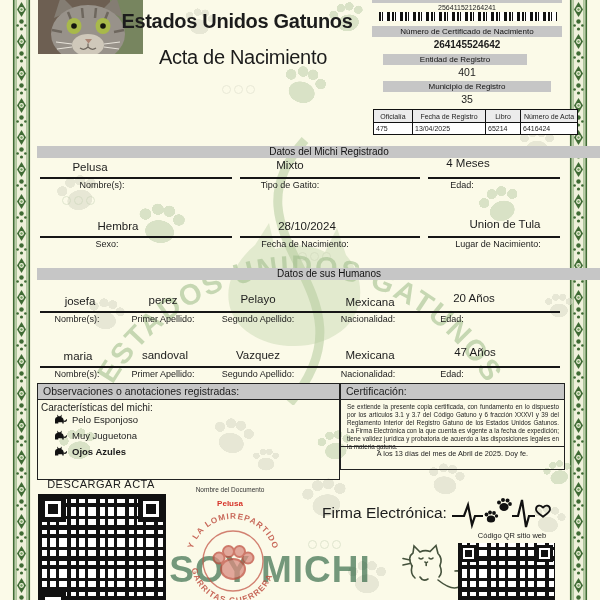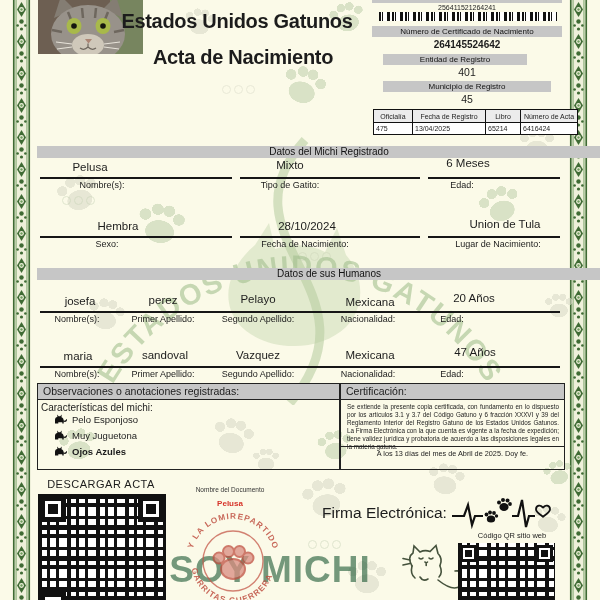--- a/index.html
+++ b/index.html
@@ -155,32 +155,32 @@
     <ellipse cx="65" cy="26" rx="7.5" ry="8" fill="#a8b94a"></ellipse>
     <circle cx="36" cy="26" r="2.8" fill="#16160f"></circle>
     <circle cx="65" cy="26" r="2.8" fill="#16160f"></circle>
     <ellipse cx="50" cy="45" rx="16" ry="11" fill="#cfc8ba"></ellipse>
     <path d="M47,39 h7 l-3.5,4.5 z" fill="#ab8574"></path>
     <path d="M50,43.5 v4 M50,47 q-4,4 -8,1 M50,47 q4,4 8,1" stroke="#6e675e" stroke-width="1.2" fill="none"></path>
     <path d="M34,44 l-16,-2 M34,47 l-15,2 M66,44 l16,-2 M66,47 l15,2" stroke="#e8e4da" stroke-width="1" fill="none"></path>
   </svg>
 
   <div class="abs ctr nw" style="left:237px;top:10px;font-size:20px;font-weight:bold;letter-spacing:-0.3px">Estados Unidos Gatunos</div>
-  <div class="abs ctr nw" style="left:243px;top:46px;font-size:20px;font-weight:bold;letter-spacing:-0.3px">Acta de Nacimiento</div>
+  <div class="abs ctr nw" style="left:243px;top:46px;font-size:20px;font-weight:normal;letter-spacing:-0.3px">Acta de Nacimiento</div>
 
   <div class="abs" style="left:372px;top:0;width:190px;height:2.5px;background:#c6c6c6"></div>
   <div class="abs ctr nw" style="left:467px;top:3.5px;font-size:7px">256411521264241</div>
   <div class="abs" style="left:379px;top:12px;width:178px;height:9px;background:
       repeating-linear-gradient(90deg,#111 0 2px,#fff 2px 3px,#111 3px 4px,#fff 4px 8px,#111 8px 11px,#fff 11px 13px)"></div>
   <div class="abs bar" style="left:372px;top:26px;width:190px">Número de Certificado de Nacimiento</div>
   <div class="abs ctr nw" style="left:467px;top:38.5px;font-size:10px;font-weight:bold">264145524642</div>
   <div class="abs bar" style="left:383px;top:54px;width:144px">Entidad de Registro</div>
   <div class="abs ctr nw" style="left:467px;top:66px;font-size:10.5px">401</div>
   <div class="abs bar" style="left:383px;top:81px;width:168px">Municipio de Registro</div>
-  <div class="abs ctr nw" style="left:467px;top:93px;font-size:10.5px">45</div>
+  <div class="abs ctr nw" style="left:467px;top:93px;font-size:10.5px">35</div>
 
   <table class="reg abs" style="left:373px;top:109px">
     <tbody>
         <tr>
       <th style="width:34px">Oficialía</th>
       <th style="width:68px">Fecha de Registro</th>
       <th style="width:30px">Libro</th>
       <th style="width:52px">Número de Acta</th>
     </tr>
     <tr>
@@ -189,21 +189,21 @@
       <td>65214</td>
       <td>6416424</td>
     </tr>
   </tbody>
     </table>
 
   <div class="abs secbar" style="top:146px">Datos del Michi Registrado</div>
 
   <div class="abs ctr nw val" style="left:90px;top:161px">Pelusa</div>
   <div class="abs ctr nw val" style="left:290px;top:159px">Mixto</div>
-  <div class="abs ctr nw val" style="left:468px;top:157px">6 Meses</div>
+  <div class="abs ctr nw val" style="left:468px;top:157px">4 Meses</div>
   <div class="abs fline" style="left:40px;top:177px;width:192px"></div>
   <div class="abs fline" style="left:240px;top:177px;width:180px"></div>
   <div class="abs fline" style="left:428px;top:177px;width:132px"></div>
   <div class="abs ctr nw lbl" style="left:102px;top:180px">Nombre(s):</div>
   <div class="abs ctr nw lbl" style="left:290px;top:180px">Tipo de Gatito:</div>
   <div class="abs ctr nw lbl" style="left:462px;top:180px">Edad:</div>
 
   <div class="abs ctr nw val" style="left:118px;top:220px">Hembra</div>
   <div class="abs ctr nw val" style="left:307px;top:220px">28/10/2024</div>
   <div class="abs ctr nw val" style="left:505px;top:218px">Union de Tula</div>
@@ -233,21 +233,21 @@
   <div class="abs ctr nw val" style="left:258px;top:349px">Vazquez</div>
   <div class="abs ctr nw val" style="left:370px;top:349px">Mexicana</div>
   <div class="abs ctr nw val" style="left:475px;top:346px">47 Años</div>
   <div class="abs fline" style="left:40px;top:366px;width:520px"></div>
   <div class="abs ctr nw lbl" style="left:77px;top:369px">Nombre(s):</div>
   <div class="abs ctr nw lbl" style="left:163px;top:369px">Primer Apellido:</div>
   <div class="abs ctr nw lbl" style="left:258px;top:369px">Segundo Apellido:</div>
   <div class="abs ctr nw lbl" style="left:368px;top:369px">Nacionalidad:</div>
   <div class="abs ctr nw lbl" style="left:452px;top:369px">Edad:</div>
 
-  <div class="abs obox" style="left:37px;top:383px;width:303px;height:87px">
+  <div class="abs obox" style="left:37px;top:383px;width:303px;height:97px">
     <div class="ohead">Observaciones o anotaciones registradas:</div>
     <div style="position:absolute;left:3px;top:18px;font-size:10px">Características del michi:</div>
     <svg style="position:absolute;left:16px;top:29px" width="13" height="11" viewBox="0 0 13 11">
       <path fill="#111" d="M1,10.5 L1,6.8 C1,5.3 2,4.2 3.4,4.1 L3.1,1.6 L4.6,3.3 L6.2,3.3 L7.7,1.6 L7.5,4.3 C8.9,4.9 9.7,6.2 9.7,7.7 L9.7,10.5 L8.3,10.5 L8.3,9.2 L4.3,9.2 L4.3,10.5 Z M9.7,7.6 C11,8 12,7.3 12.2,6 C13,5.9 13.2,7.3 12.5,8.2 C11.8,9.1 10.4,9.1 9.7,8.6 Z"></path>
     </svg>
     <div style="position:absolute;left:34px;top:30px;font-size:9.5px">Pelo Esponjoso</div>
     <svg style="position:absolute;left:16px;top:45px" width="13" height="11" viewBox="0 0 13 11">
       <path fill="#111" d="M1,10.5 L1,6.8 C1,5.3 2,4.2 3.4,4.1 L3.1,1.6 L4.6,3.3 L6.2,3.3 L7.7,1.6 L7.5,4.3 C8.9,4.9 9.7,6.2 9.7,7.7 L9.7,10.5 L8.3,10.5 L8.3,9.2 L4.3,9.2 L4.3,10.5 Z M9.7,7.6 C11,8 12,7.3 12.2,6 C13,5.9 13.2,7.3 12.5,8.2 C11.8,9.1 10.4,9.1 9.7,8.6 Z"></path>
     </svg>
     <div style="position:absolute;left:34px;top:46px;font-size:9.5px">Muy Juguetona</div>

